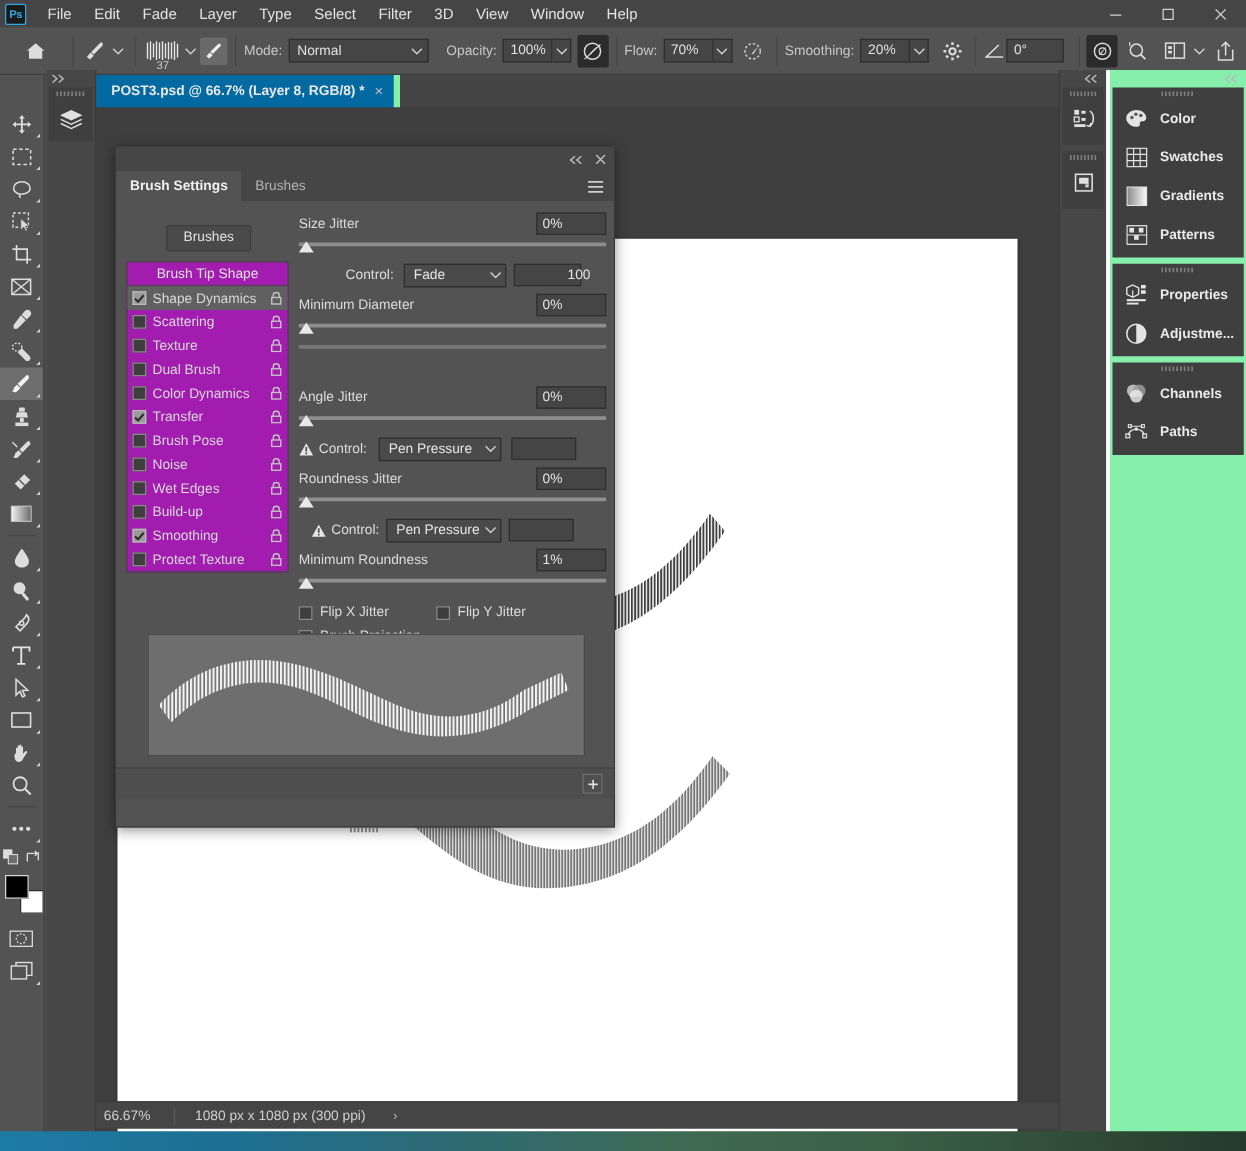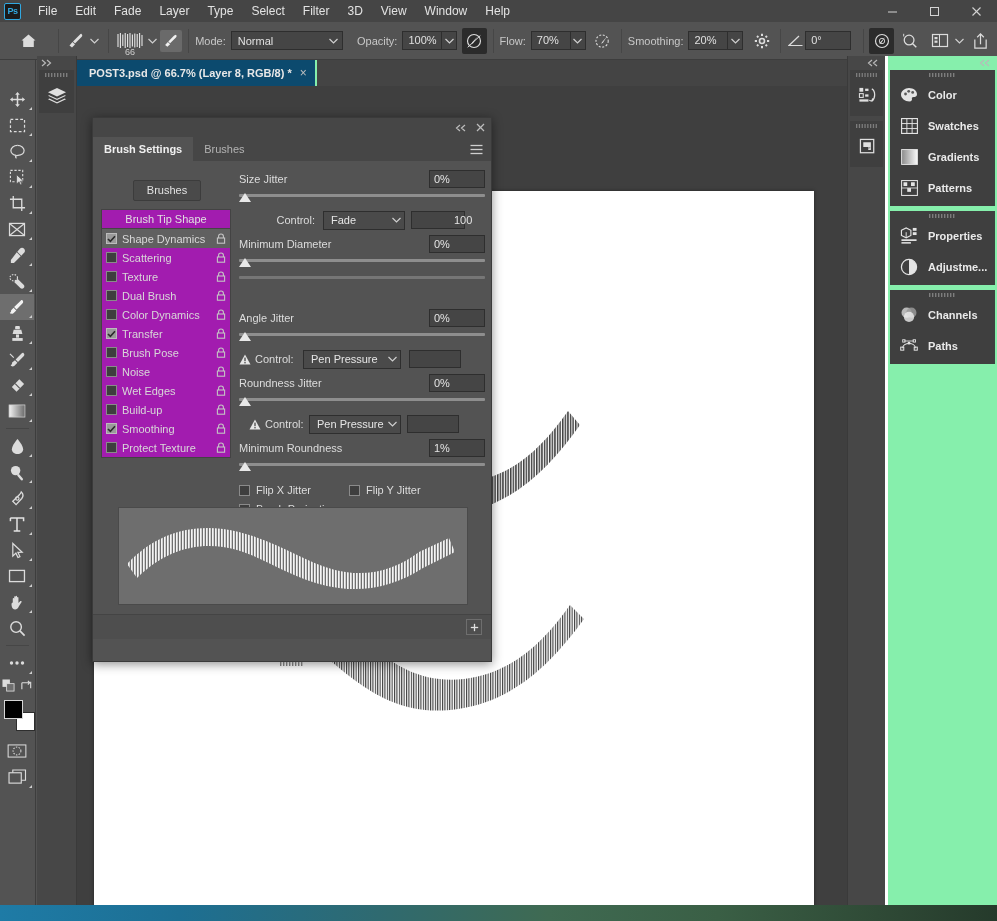--- a/index.html
+++ b/index.html
@@ -102,22 +102,22 @@
   .dock-btn {
     width: 36px; height: 34px; display: flex; align-items: center; justify-content: center;
     color: #d0d0d0;
   }
 
   
   .docarea { position: absolute; top: 60px; left: 77px; width: 770px; height: 861px; background: #3f3f3f; }
   .doctab-strip { position: absolute; top: 0; left: 0; width: 770px; height: 26px; background: #444; }
   .doctab {
     display: inline-flex; align-items: center; height: 26px; padding: 0 8px 0 12px;
-    background: #0c4a6e; color: #e8e8e8; font-size: 11px; font-weight: bold;
-    border-right: 2px solid #86efac;
+    background: #0369a1; color: #e8e8e8; font-size: 11px; font-weight: bold;
+    border-right: 5px solid #86efac;
   }
   .doctab .tclose { margin-left: 8px; color: #c0c0c0; font-size: 12px; font-weight: normal; }
   .canvas-wrap {
     position: absolute; top: 26px; left: 0; width: 770px; height: 810px;
     background: #3f3f3f;
   }
   .canvas {
     position: absolute; left: 17px; top: 105px; width: 720px; height: 720px;
     background: #ffffff; box-shadow: 0 0 4px rgba(0,0,0,0.4);
   }
@@ -299,21 +299,21 @@
             <line x1="10.2" y1="1" x2="10.2" y2="16"></line>
           <line x1="12.6" y1="2" x2="12.6" y2="15"></line>
             <line x1="15" y1="1" x2="15" y2="16"></line>
           <line x1="17.4" y1="2.5" x2="17.4" y2="14.5"></line>
             <line x1="19.8" y1="1.5" x2="19.8" y2="15.5"></line>
           <line x1="22.2" y1="2" x2="22.2" y2="15"></line>
             <line x1="24.6" y1="1" x2="24.6" y2="16"></line>
           <line x1="27" y1="3" x2="27" y2="14"></line>
         </g>
       </svg>
-      <span class="brush-size-num">66</span>
+      <span class="brush-size-num">37</span>
     </div>
     <div class="ob-icon" style="width:16px;">
       <svg width="9" height="6" viewBox="0 0 9 6">
           <path d="M0.5 1 L4.5 5 L8.5 1" fill="none" stroke="#cfcfcf" stroke-width="1.2"></path>
         </svg>
     </div>
     <div class="ob-icon" style="background:#6a6a6a;width:24px;height:22px;">
       <svg width="18" height="18" viewBox="0 0 20 20">
           <path d="M15.5 3 C16.5 4 16.5 5 15.5 6 L9 12.5 L7 10.5 L13.5 4 Z" fill="#f0f0f0"></path>
           <path d="M6.5 11 L9 13.5 L6 16.5 L3.5 14.5 Z" fill="#f0f0f0"></path>
@@ -691,20 +691,26 @@
               <rect x="0" y="-40" width="520" height="260" fill="url(#bristle1)"></rect>
             </g>
             <g clip-path="url(#clipB)" opacity="0.95">
               <rect x="0" y="150" width="520" height="250" fill="url(#bristle2)"></rect>
             </g>
           </g>
         </svg>
       </div>
     </div>
 
+    <div class="statusbar">
+      <div class="sb-zoom">66.67%</div>
+      <div class="sb-sep"></div>
+      <div class="sb-dims" style="padding-left:16px;">1080 px x 1080 px (300 ppi)</div>
+      <div style="padding-left:14px;color:#b4b4b4;">›</div>
+    </div>
   </div>
 
   <div class="bs-panel">
     <div class="bs-titlebar">
       <span class="tb-ic">
         <svg width="12" height="8" viewBox="0 0 12 8">
             <path d="M5 1 L1.5 4 L5 7 M10 1 L6.5 4 L10 7" fill="none" stroke="#bdbdbd" stroke-width="1.2"></path>
           </svg>
       </span>
       <span class="tb-ic">

